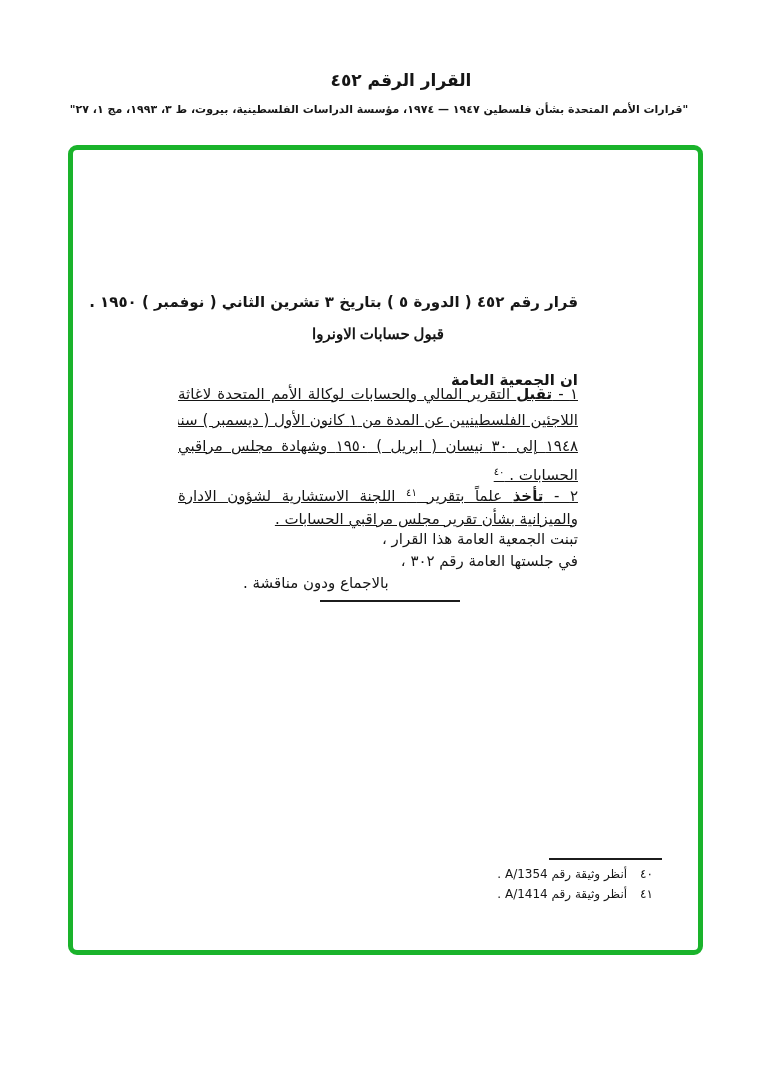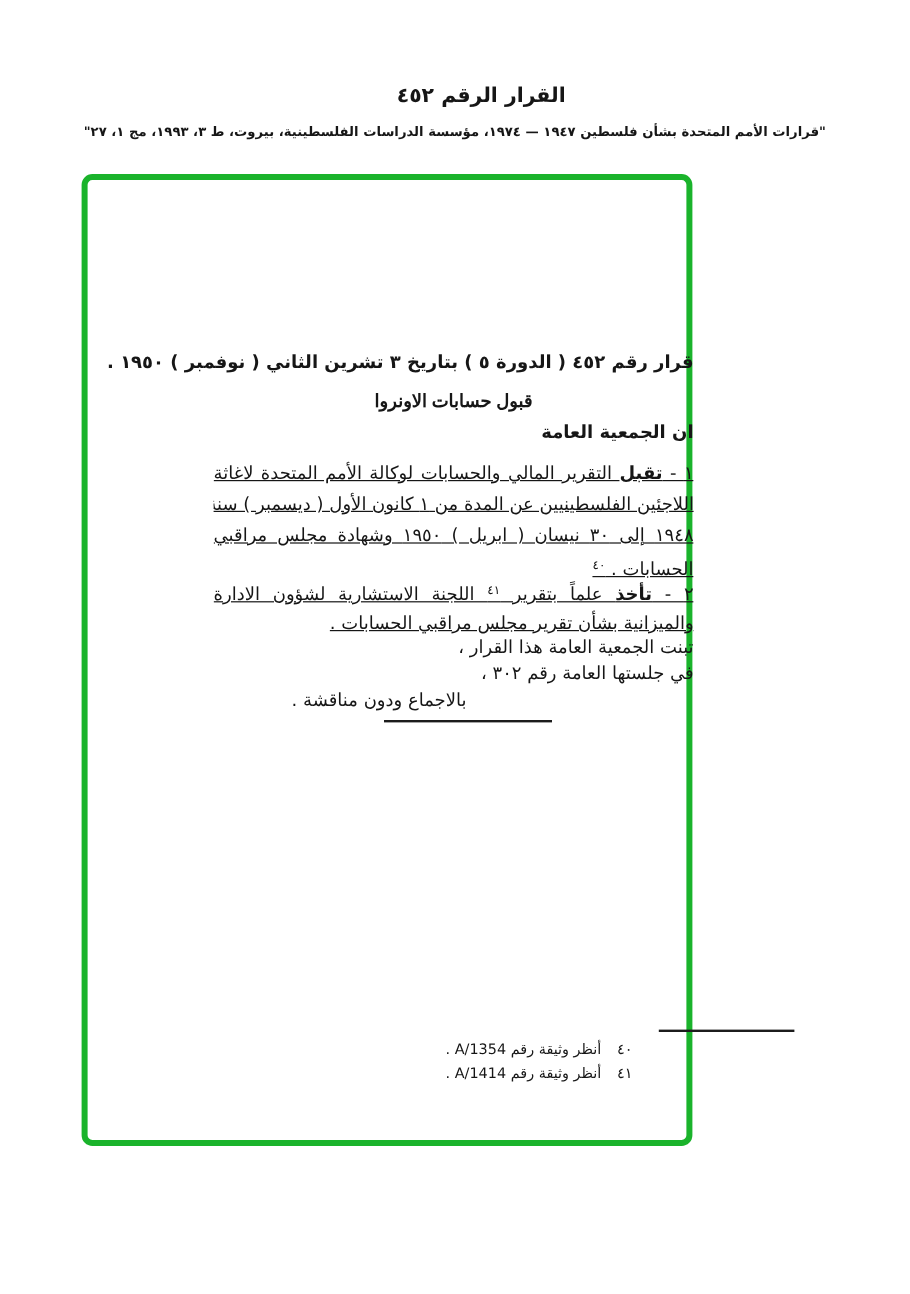--- a/index.html
+++ b/index.html
@@ -19,38 +19,38 @@
     direction: rtl; white-space: nowrap; padding-left: 44px;
   }
   .citation-line {
     position: absolute; top: 103px; left: 0; width: 758px;
     text-align: center; font-size: 11px; font-weight: bold;
     direction: rtl; white-space: nowrap;
   }
 
   .document-frame {
     position: absolute; left: 68px; top: 145px;
-    width: 509px; height: 810px;
+    width: 635px; height: 810px;
     border: 5px solid #1ab32b; border-radius: 9px;
     background: #ffffff;
   }
   
   .frame-inner { position: absolute; inset: 0; }
 
   .col { position: absolute; left: 105px; width: 400px; direction: rtl; }
 
   .res-heading {
     top: 143px; text-align: center; font-weight: bold;
     font-size: 15px; white-space: nowrap;
   }
   .res-subheading {
     top: 175px; text-align: center; font-weight: bold; font-size: 15px; font-family: Liberation Serif, serif;
   }
   .preamble-opening {
-    top: 201px; text-align: right; font-weight: bold; font-size: 15px;
+    top: 221px; text-align: right; font-weight: bold; font-size: 15px;
   }
 
   .para { font-size: 15px; text-decoration: underline; }
   .para .pline {
     line-height: 26px; height: 26px;
     text-align: justify; text-align-last: justify;
     white-space: nowrap; overflow: hidden;
   }
   .para .pline.last { text-align: right; text-align-last: right; }
   .para-1 { top: 231px; }

